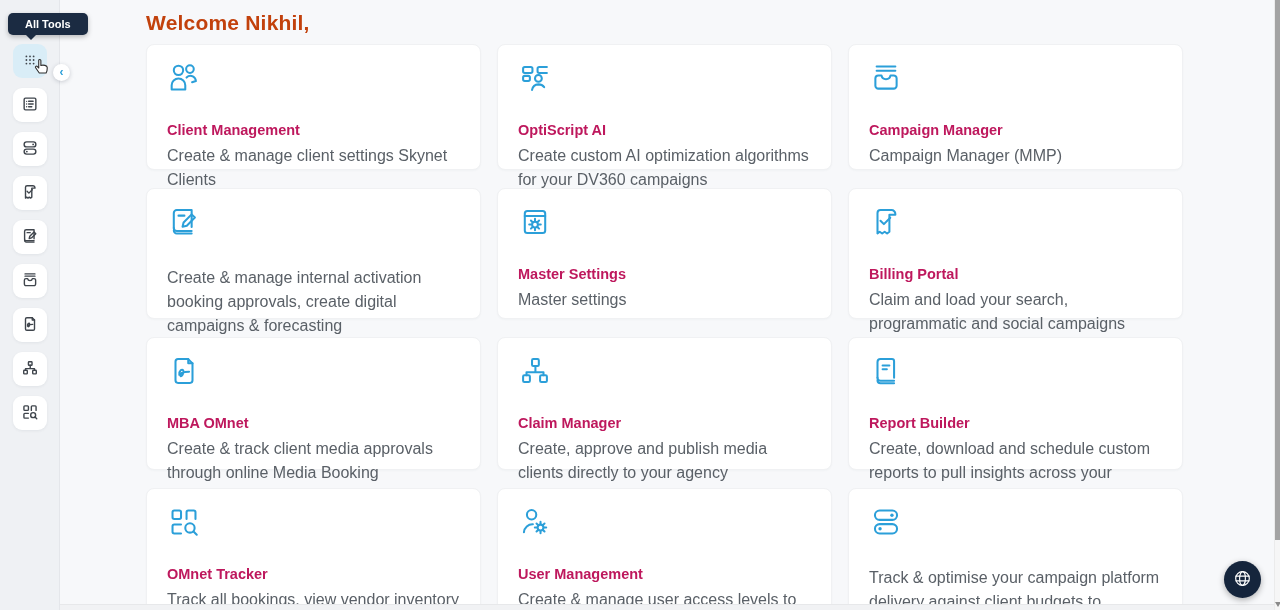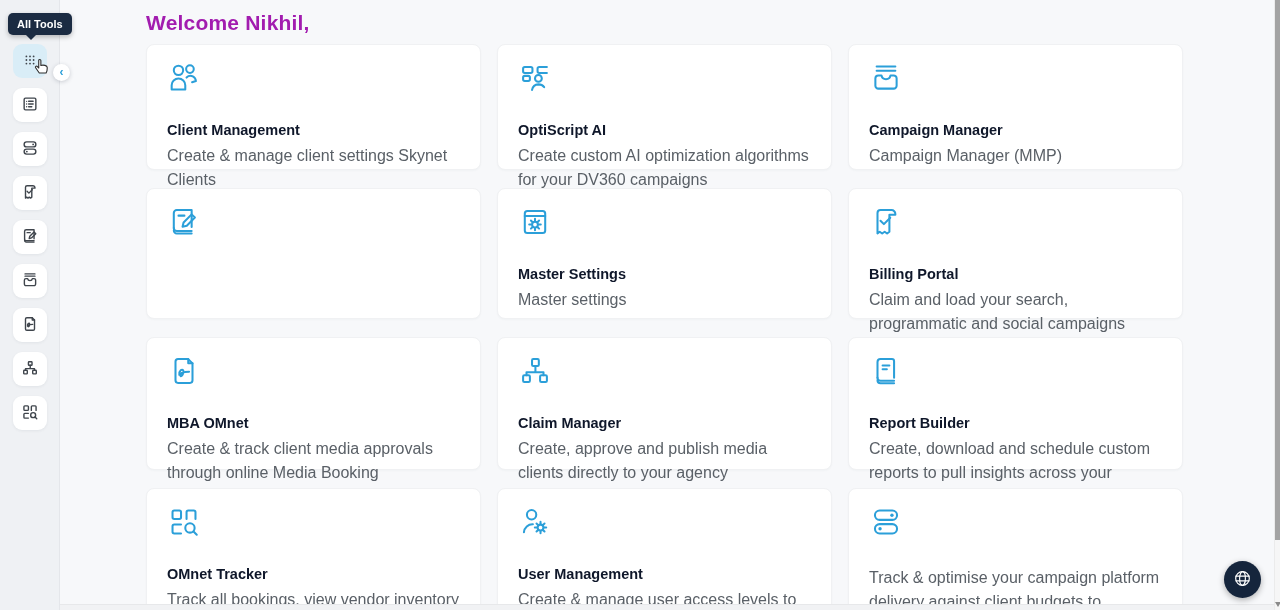--- a/index.html
+++ b/index.html
@@ -17,41 +17,41 @@
   .side-btn svg { width:18px; height:18px; }
 
   .collapse-btn { position:absolute; left:53px; top:64px; width:17px; height:17px;
     border-radius:50%; background:#fff; border:none; cursor:pointer;
     box-shadow:0 1px 4px rgba(40,50,70,.22); color:#2b9fd9; font-size:12px;
     font-weight:bold; line-height:15px; text-align:center; z-index:6; padding:0; }
 
   
   .tooltip { position:absolute; left:8px; top:13px; z-index:7;
     background:#1b2b42; color:#fff; font-size:11px; font-weight:bold;
-    padding:5px 9px; border-radius:5px; box-shadow:0 2px 5px rgba(0,0,0,.25);
+    padding:5px 17px; border-radius:5px; box-shadow:0 2px 5px rgba(0,0,0,.25);
     white-space:nowrap; }
   .tooltip:after { content:""; position:absolute; left:18px; bottom:-5px;
     border:5px solid transparent; border-top-color:#1b2b42; border-bottom:none; }
 
   .hand-cursor { position:absolute; left:32px; top:56px; width:19px; height:19px; z-index:8; }
 
   
   .main { position:absolute; left:60px; top:0; right:6px; bottom:0;
     background:#f7f8fa; overflow:hidden; }
   .greeting { margin:11px 0 9px 86px; font-size:21px; font-weight:600;
-    color:#a21caf; letter-spacing:.2px; }
+    color:#c2410c; letter-spacing:.2px; }
 
   .grid { margin-left:86px; width:1037px; display:grid;
     grid-template-columns:repeat(3,1fr); grid-template-rows:126px 131px 133px 150px;
     gap:18px 16px; }
   .card { background:#fff; border:1px solid #f0f1f3; border-radius:8px;
     padding:16px 20px; cursor:pointer; box-shadow:0 1px 2px rgba(40,50,70,.03); }
   .tile-icon { height:34px; margin-bottom:27px; color:#2b9fd9; }
   .tile-icon svg { width:34px; height:34px; }
-  .card-title { font-size:14.5px; font-weight:600; color:#0f172a; margin-bottom:6px; }
+  .card-title { font-size:14.5px; font-weight:600; color:#be185d; margin-bottom:6px; }
   .card-desc { font-size:16px; color:#5a6067; line-height:1.5; max-width:420px; }
 
   
   svg.ic { fill:none; stroke:currentColor; stroke-linecap:round; stroke-linejoin:round; }
   .tile-icon svg.ic { stroke-width:2.4; }
   .side-btn svg.ic { stroke-width:3.1; }
 
   
   .fab { position:absolute; left:1224px; top:561px; width:37px; height:37px;
     border-radius:50%; background:#15253c; border:none; cursor:pointer;
@@ -257,20 +257,21 @@
             <use href="#i-tray"></use>
           </svg></div>
       <div class="card-title">Campaign Manager</div>
       <div class="card-desc">Campaign Manager (MMP)</div>
     </div>
 
     <div class="card">
       <div class="tile-icon"><svg class="ic">
             <use href="#i-bookpencil"></use>
           </svg></div>
+      <div class="card-desc">Create &amp; manage internal activation booking approvals, create digital campaigns &amp; forecasting</div>
     </div>
 
     <div class="card">
       <div class="tile-icon"><svg class="ic">
             <use href="#i-windowgear"></use>
           </svg></div>
       <div class="card-title">Master Settings</div>
       <div class="card-desc">Master settings</div>
     </div>
 

